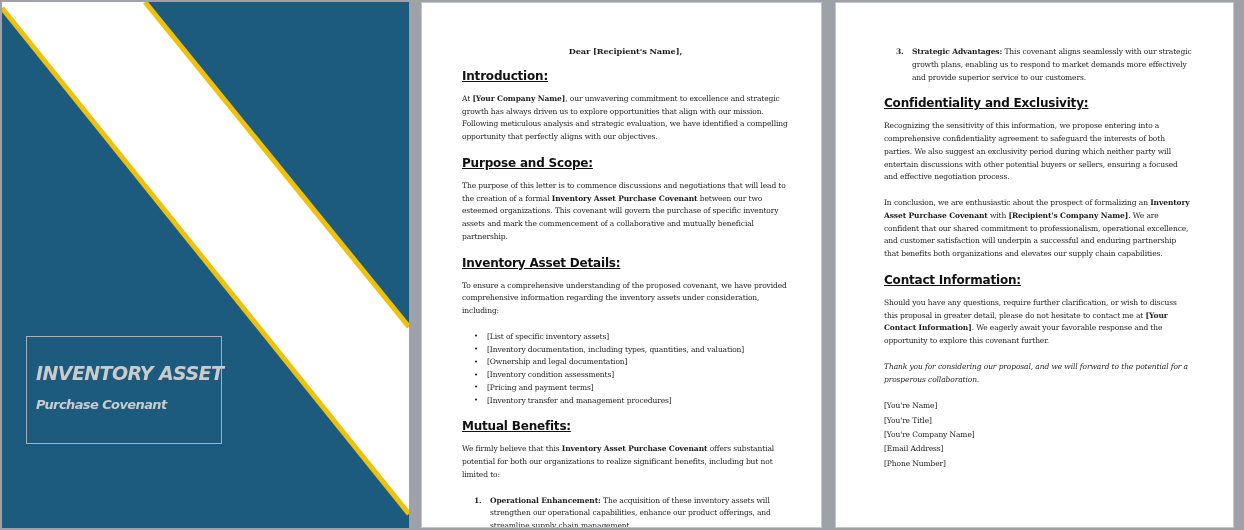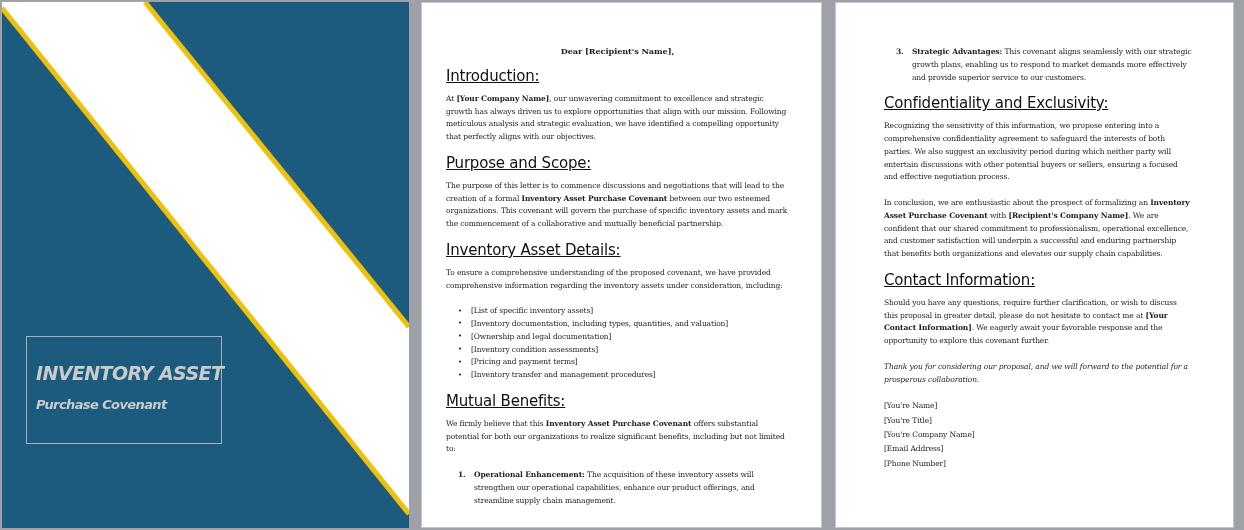--- a/index.html
+++ b/index.html
@@ -8,24 +8,24 @@
   
   .cover{left:2px;width:407px;overflow:hidden;}
   .cover svg{position:absolute;left:0;top:0;display:block;}
   .title-box{position:absolute;left:24px;top:334px;width:196px;height:108px;border:1px solid #A9B2BA;box-sizing:border-box;padding:25px 14px 0 9px;}
   .title-1,.title-2{font-family:"DejaVu Sans",sans-serif;font-weight:bold;font-style:italic;color:#C9CBCD;letter-spacing:-0.6px;white-space:nowrap;}
   .title-1{font-size:19px;}
   .title-2{font-size:13px;margin-top:13px;}
   
   .doc{background:#ffffff;border:1px solid #C3C7CB;box-sizing:border-box;overflow:hidden;
        font-family:"DejaVu Serif",serif;font-size:7.5px;line-height:12.8px;letter-spacing:-0.1px;color:#1E1E1E;}
-  .page2{left:421px;width:401px;padding:42px 32px 0 24px;}
+  .page2{left:421px;width:401px;padding:42px 32px 0 40px;}
   .page3{left:835px;width:399px;padding:43px 41px 0 48px;}
   .salutation{text-align:center;font-weight:bold;font-size:8.2px;margin:0 0 1px;}
-  .heading{font-family:"DejaVu Sans",sans-serif;font-weight:normal;font-size:15px;line-height:12px;
+  .heading{font-family:"DejaVu Sans",sans-serif;font-weight:bold;font-size:12px;line-height:12px;
            color:#111;text-decoration:underline;text-underline-offset:1px;margin:12px 0 11px;letter-spacing:-0.2px;}
   .para{margin:0 0 12.8px;}
   .b{font-weight:bold;}
   .i,.italic{font-style:italic;}
   .blist{margin:0 0 12.8px;}
   .bitem{position:relative;padding-left:25px;}
   .bdot{position:absolute;left:12px;top:-0.5px;font-size:7px;}
   .nlist{margin:0 0 12.8px;}
   .nitem{position:relative;padding-left:28px;}
   .nnum{position:absolute;left:12px;top:0;font-weight:bold;}

